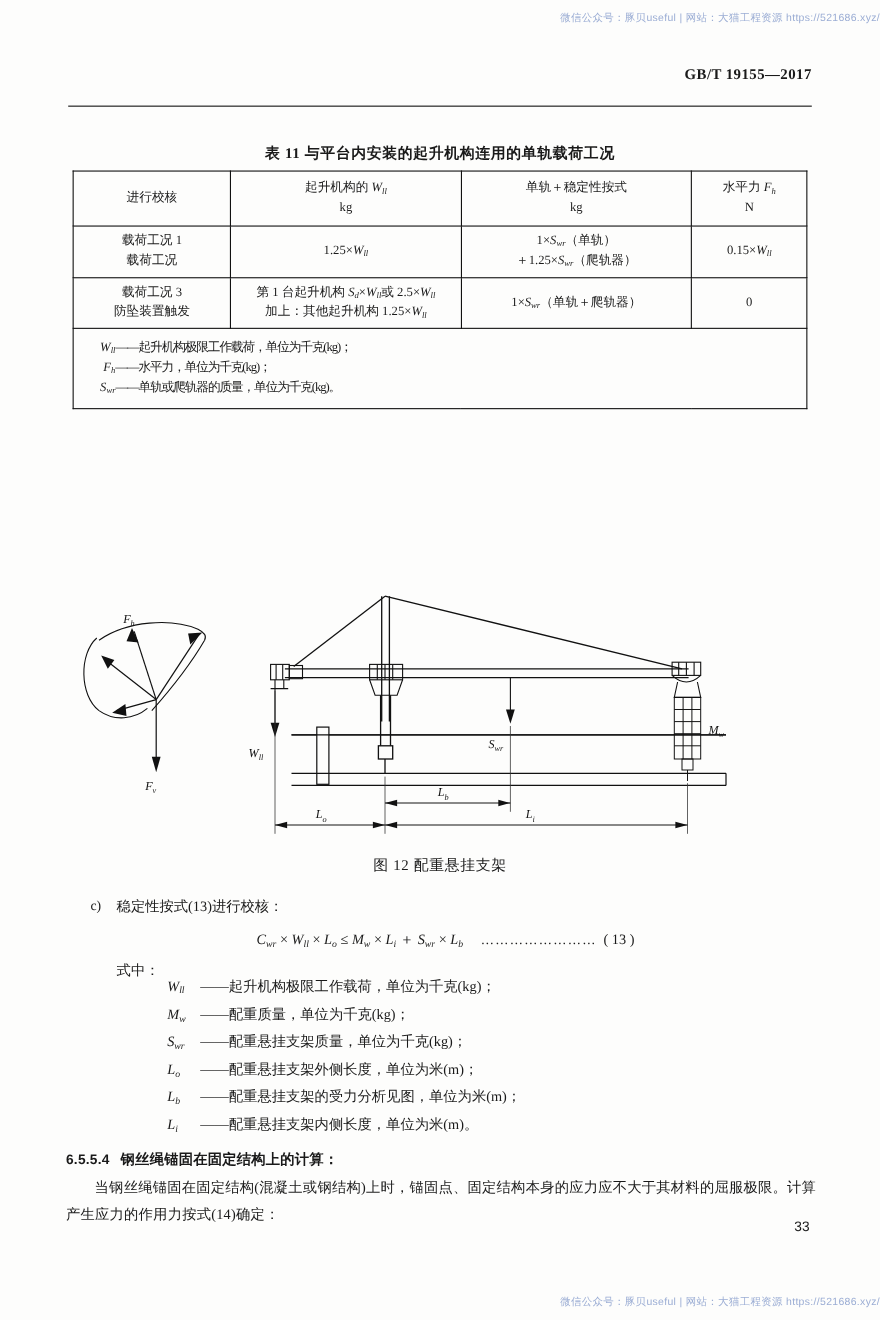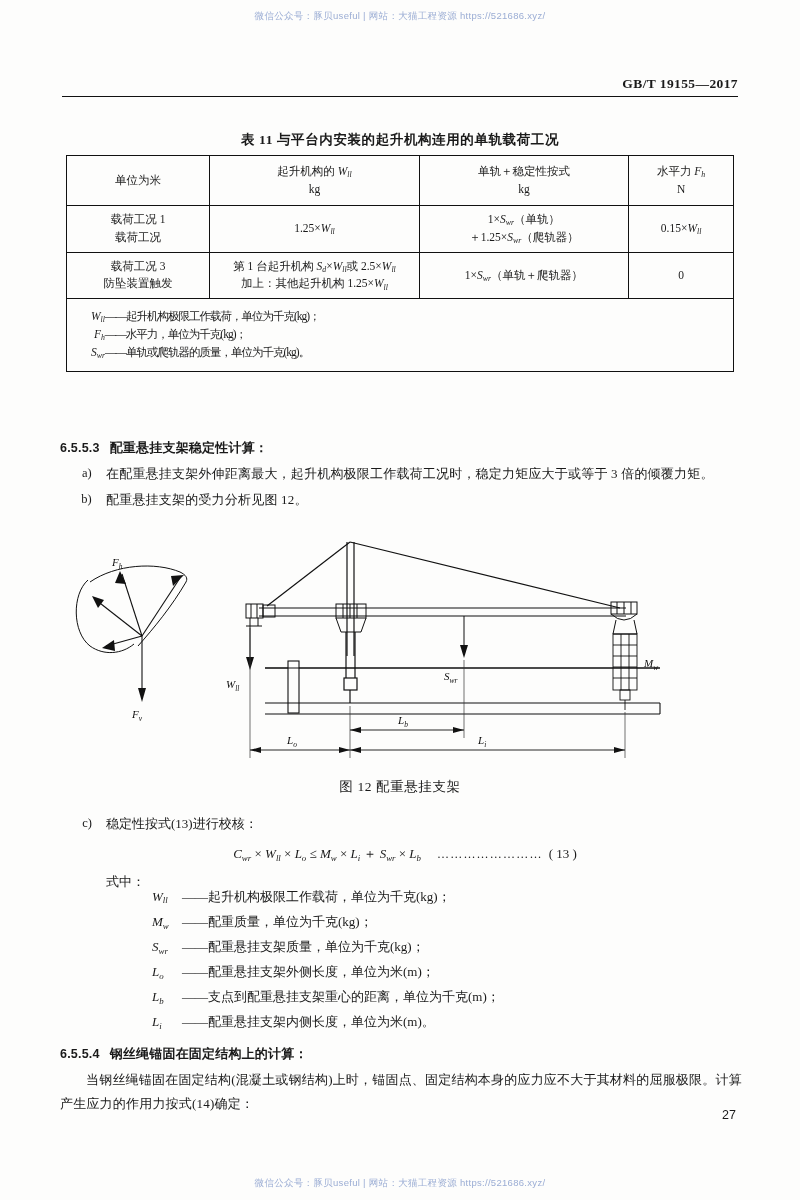--- a/index.html
+++ b/index.html
@@ -18,41 +18,41 @@
     width: 800px;
     height: 1200px;
     position: relative;
     padding: 0;
   }
 
   
   .watermark {
     position: absolute;
     left: 0; right: 0;
-    text-align: center;
+    text-align: right;
     font-size: 9.5px;
     color: #9badd4;
     letter-spacing: 0.3px;
     font-family: "Liberation Sans", sans-serif;
     white-space: nowrap;
   }
   .watermark.top { top: 10px; }
   .watermark.bottom { top: 1177px; }
 
   
   .header-rule {
     position: absolute;
     left: 62px; right: 62px;
     top: 96px;
     border-bottom: 1.6px solid #111;
   }
   .std-code {
     position: absolute;
     right: 62px;
-    top: 76px;
+    top: 60px;
     font-size: 13.5px;
     font-weight: bold;
     letter-spacing: 0.4px;
     font-family: "Liberation Serif", serif;
   }
 
   
   .table-title {
     position: absolute;
     top: 131px;
@@ -197,21 +197,21 @@
 
   <div class="std-code">GB/T 19155—2017</div>
   <div class="header-rule"></div>
 
   <div class="table-title">表 11   与平台内安装的起升机构连用的单轨载荷工况</div>
 
   <table class="loadcase">
     <thead>
       <tr>
         <td class="c1">
-          <span>单位为米</span>
+          <span>进行校核</span>
         </td>
         <td class="c2">
           <div>起升机构的 <span class="var">W<sub>ll</sub></span></div>
           <div>kg</div>
         </td>
         <td class="c3">
           <div>单轨＋稳定性按式</div>
           <div>kg</div>
         </td>
         <td class="c4">
@@ -260,33 +260,20 @@
             <span class="var">&nbsp;F<sub>h</sub></span><span class="dash">——水平力，单位为千克(kg)；</span>
           </div>
           <div class="note-line">
             <span class="var">S<sub>wr</sub></span><span class="dash">——单轨或爬轨器的质量，单位为千克(kg)。</span>
           </div>
         </td>
       </tr>
     </tbody>
   </table>
 
-  <div class="clause" id="sec6553">
-    <div>
-      <span class="clause-num">6.5.5.3</span><span class="clause-title">配重悬挂支架稳定性计算：</span>
-    </div>
-    <div class="item">
-      <div class="item-marker">a)</div>
-      <div class="item-body">在配重悬挂支架外伸距离最大，起升机构极限工作载荷工况时，稳定力矩应大于或等于 3 倍的倾覆力矩。</div>
-    </div>
-    <div class="item">
-      <div class="item-marker">b)</div>
-      <div class="item-body">配重悬挂支架的受力分析见图 12。</div>
-    </div>
-  </div>
 
   <div class="figure">
     <svg width="690" height="240" viewBox="0 0 690 240">
       <g fill="none" stroke="#111" stroke-width="1.1">
 
         <g stroke-width="1">
           <path d="M 28 52 C 12 66 12 104 30 118 C 44 128 62 126 74 116"></path>
           <path d="M 30 54 C 56 36 96 34 120 44 C 126 47 128 50 126 54"></path>
           <path d="M 126 54 C 112 78 94 100 78 118"></path>
         </g>
@@ -458,31 +445,31 @@
     <div class="def-row">
       <span class="dsym var">M<sub>w</sub></span><span>——配重质量，单位为千克(kg)；</span>
     </div>
     <div class="def-row">
       <span class="dsym var">S<sub>wr</sub></span><span>——配重悬挂支架质量，单位为千克(kg)；</span>
     </div>
     <div class="def-row">
       <span class="dsym var">L<sub>o</sub></span><span>——配重悬挂支架外侧长度，单位为米(m)；</span>
     </div>
     <div class="def-row">
-      <span class="dsym var">L<sub>b</sub></span><span>——支点到配重悬挂支架重心的距离，单位为千克(m)；</span>
+      <span class="dsym var">L<sub>b</sub></span><span>——配重悬挂支架的受力分析见图，单位为米(m)；</span>
     </div>
     <div class="def-row">
       <span class="dsym var">L<sub>i</sub></span><span>——配重悬挂支架内侧长度，单位为米(m)。</span>
     </div>
   </div>
 
   <div class="clause" id="sec6554">
     <div>
       <span class="clause-num">6.5.5.4</span><span class="clause-title">钢丝绳锚固在固定结构上的计算：</span>
     </div>
     <div class="para">当钢丝绳锚固在固定结构(混凝土或钢结构)上时，锚固点、固定结构本身的应力应不大于其材料的屈服极限。计算产生应力的作用力按式(14)确定：</div>
   </div>
 
-  <div class="page-num">27</div>
+  <div class="page-num">33</div>
 
   <div class="watermark bottom">微信公众号：豚贝useful  |  网站：大猫工程资源  https://521686.xyz/</div>
 
 </div>
 
 </body></html>

